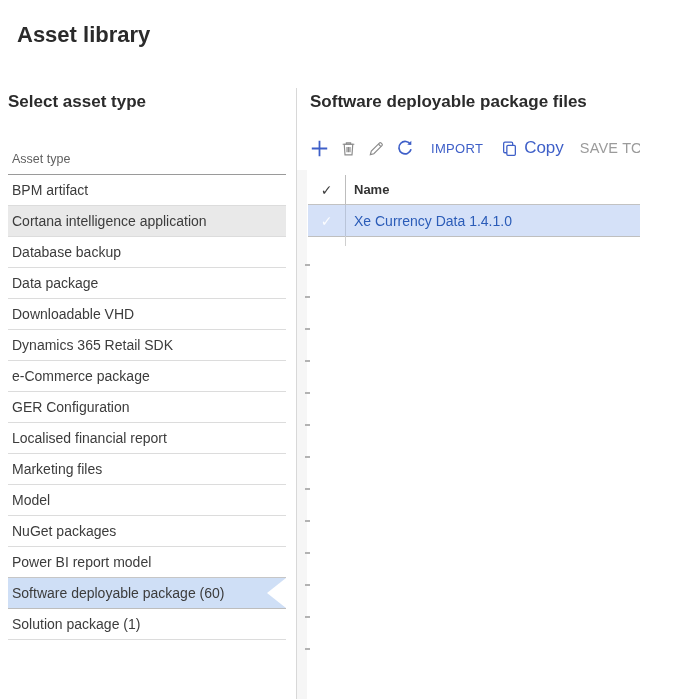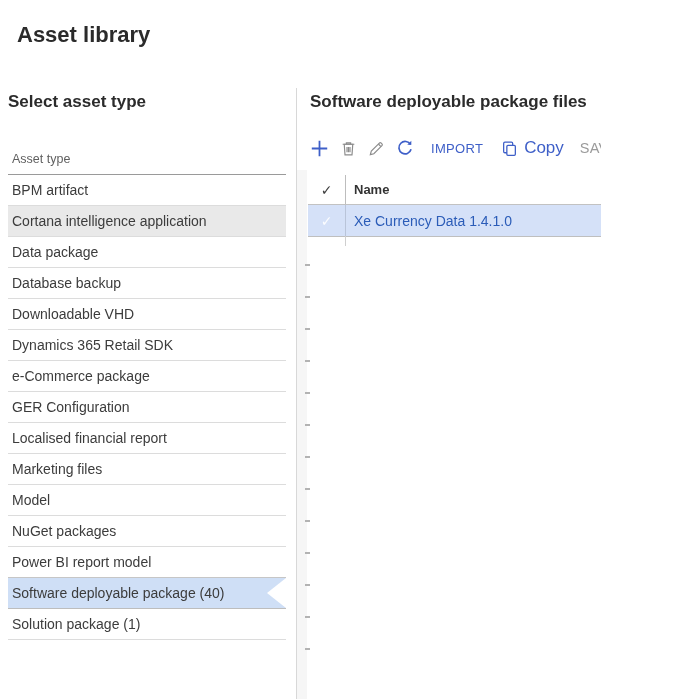--- a/index.html
+++ b/index.html
@@ -1,17 +1,17 @@
 <!DOCTYPE html>
 <html><head>
 <meta charset="utf-8">
 <style>
   html,body{margin:0;padding:0;}
   body{font-family:"Liberation Sans","DejaVu Sans",sans-serif;background:#fff;}
-  #app{position:relative;width:601px;height:699px;overflow:hidden;background:#ffffff;}
+  #app{position:relative;width:601px;height:699px;overflow:hidden;background:#ffffff;padding-left:39px;}
 
   .page-title{position:absolute;left:17px;top:22px;font-size:22px;font-weight:600;color:#2b2b2b;}
 
   .section-heading{position:absolute;top:92px;font-size:17px;font-weight:600;color:#2b2b2b;white-space:nowrap;}
   #left-heading{left:8px;}
   #right-heading{left:310px;}
 
   
   #asset-list{position:absolute;left:8px;top:130px;width:278px;}
   .list-header{height:30px;display:flex;align-items:center;padding-left:4px;
@@ -77,26 +77,26 @@
   <div id="asset-list">
     <div class="list-header">Asset type</div>
 
   <div class="asset-item">
         <span>BPM artifact</span>
       </div>
       <div class="asset-item hovered">
         <span>Cortana intelligence application</span>
       </div>
       <div class="asset-item">
+        <span>Database backup</span>
+      </div>
+      <div class="asset-item">
         <span>Data package</span>
       </div>
       <div class="asset-item">
-        <span>Database backup</span>
-      </div>
-      <div class="asset-item">
         <span>Downloadable VHD</span>
       </div>
       <div class="asset-item">
         <span>Dynamics 365 Retail SDK</span>
       </div>
       <div class="asset-item">
         <span>e-Commerce package</span>
       </div>
       <div class="asset-item">
         <span>GER Configuration</span>
@@ -110,21 +110,21 @@
       <div class="asset-item">
         <span>Model</span>
       </div>
       <div class="asset-item">
         <span>NuGet packages</span>
       </div>
       <div class="asset-item">
         <span>Power BI report model</span>
       </div>
       <div class="asset-item selected">
-        <span>Software deployable package (40)</span>
+        <span>Software deployable package (60)</span>
         <span class="notch"></span>
       </div>
       <div class="asset-item">
         <span>Solution package (1)</span>
       </div>
     </div>
 
   <div class="v-divider"></div>
   <div class="gutter"></div>
 

